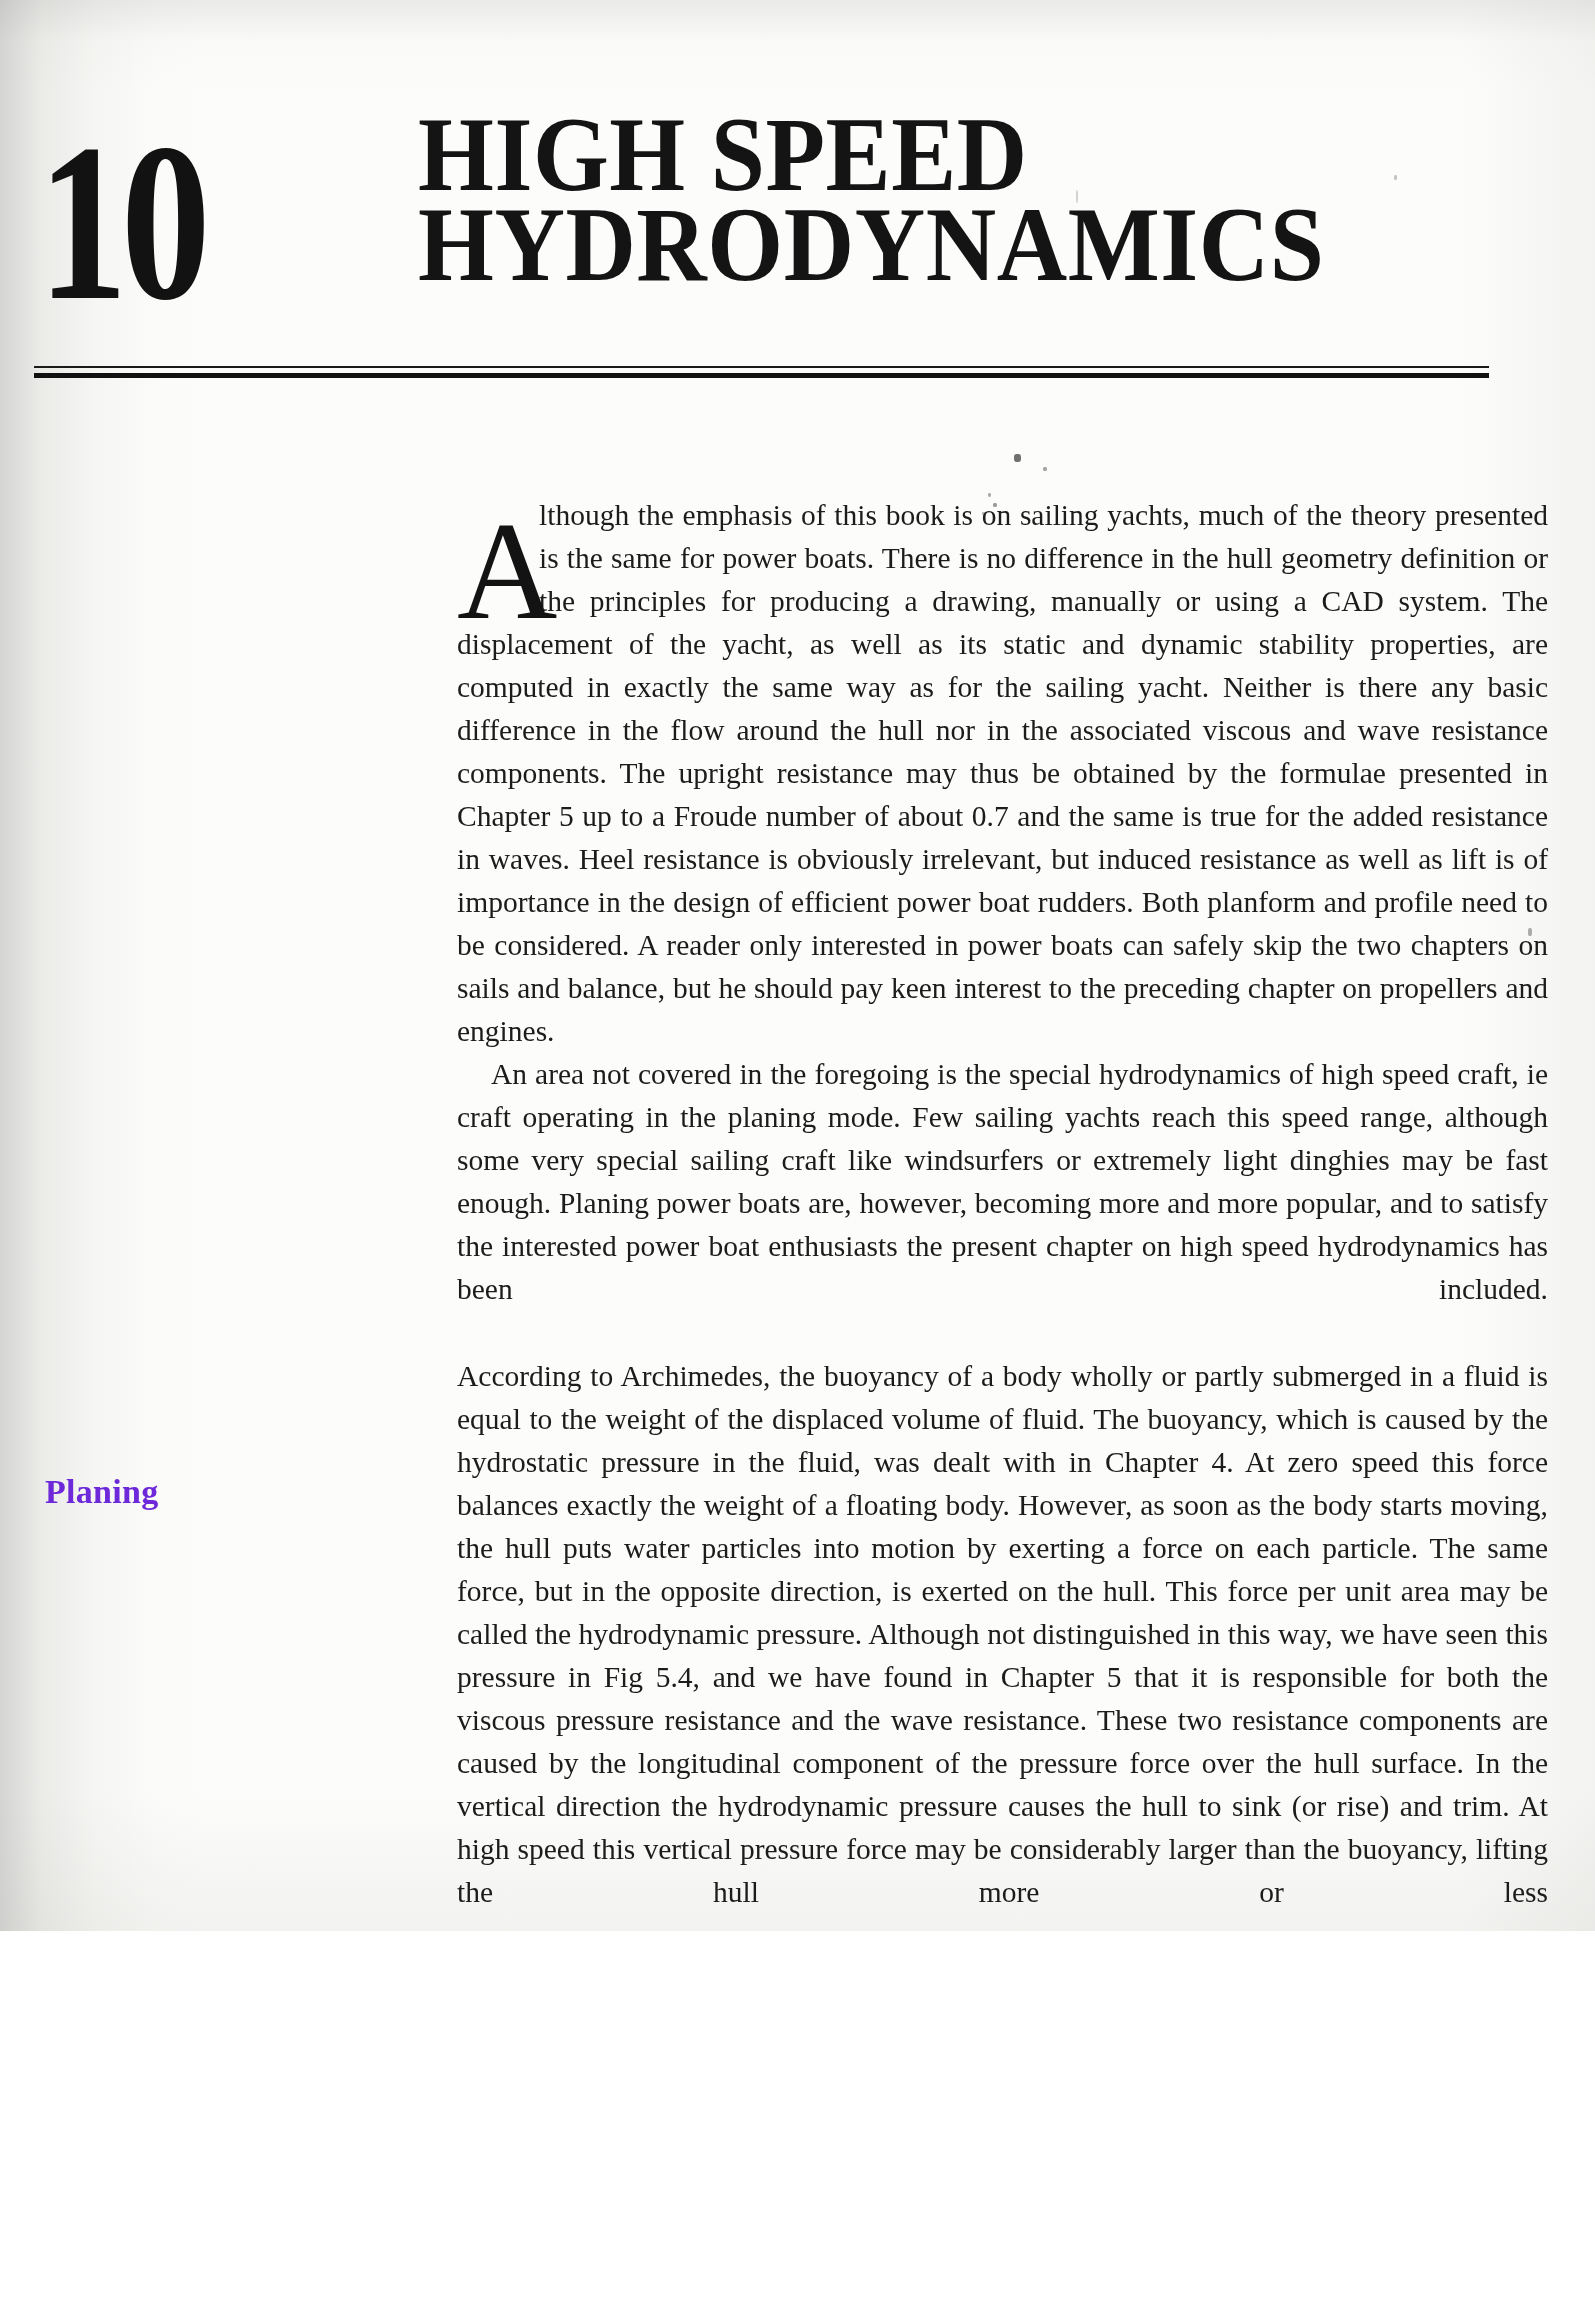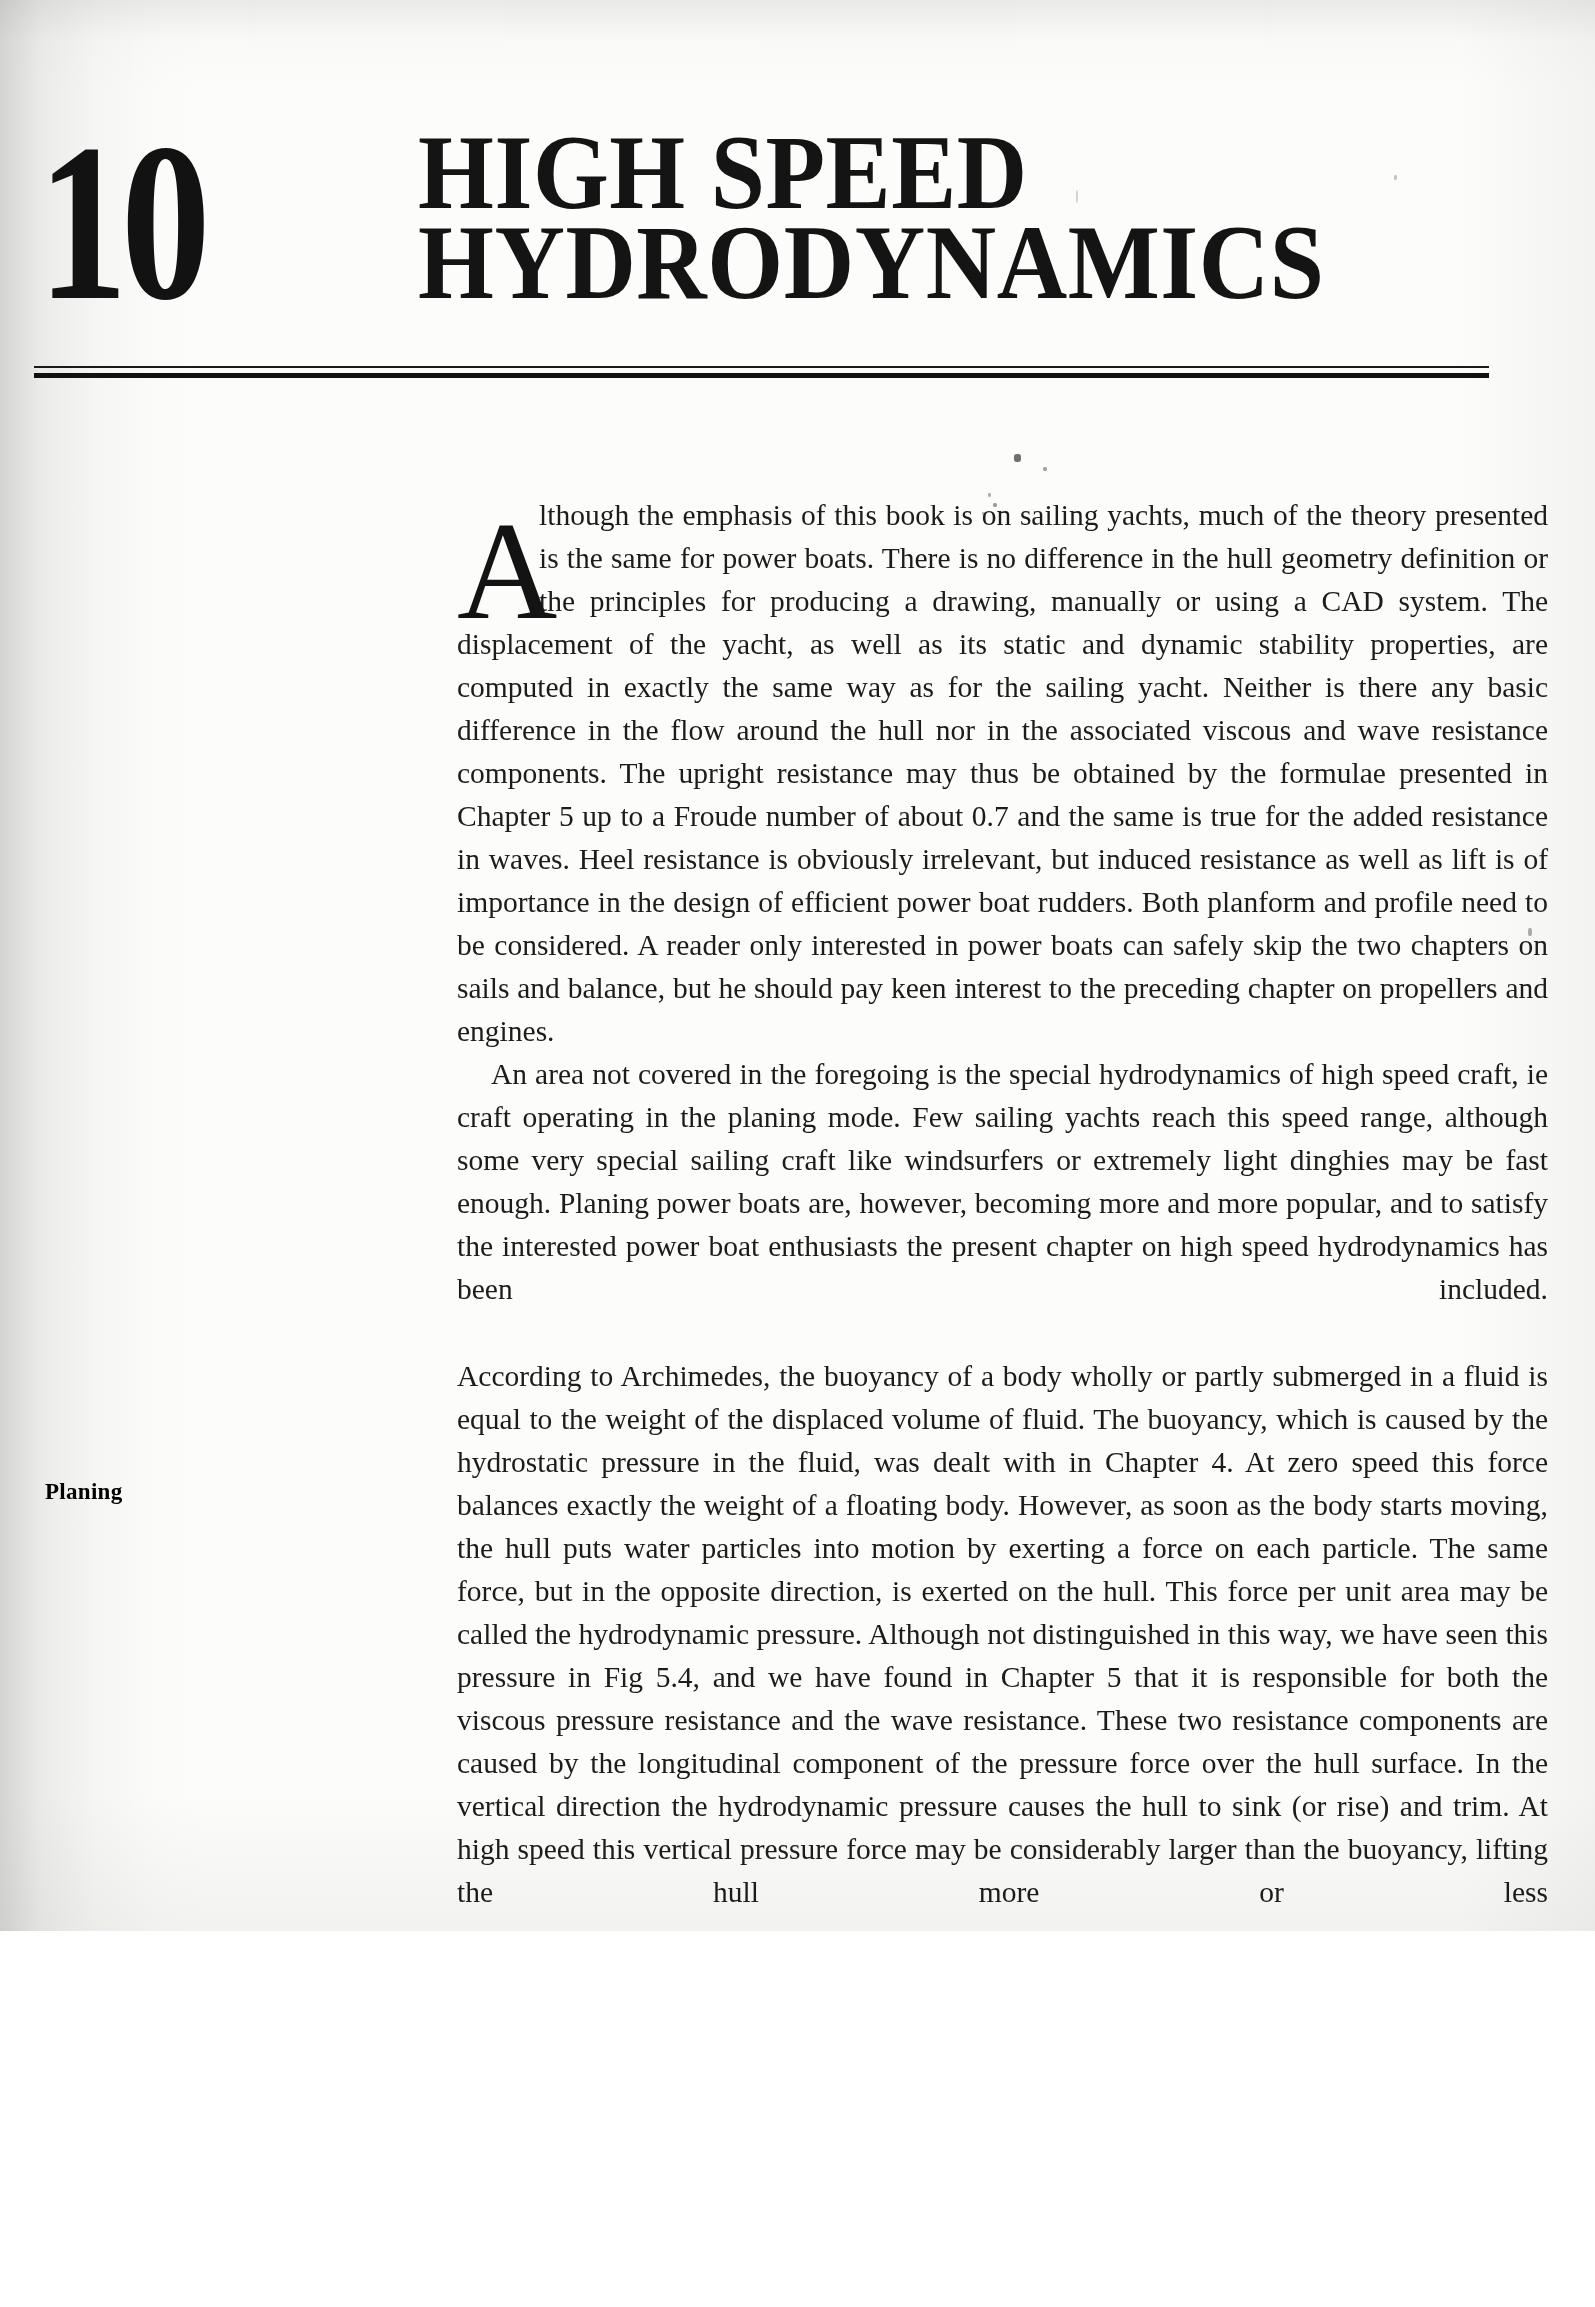--- a/index.html
+++ b/index.html
@@ -75,21 +75,21 @@
     letter-spacing: -8.3px;
     color: #121212;
     transform: scaleX(0.80);
     transform-origin: left top;
   }
 
   
   #chapter-title {
     position: absolute;
     left: 418px;
-    top: 128px;
+    top: 110px;
     width: 1063px;
   }
   #chapter-title .tline {
     font-family: "Liberation Serif", "DejaVu Serif", serif;
     font-weight: bold;
     font-size: 106px;
     line-height: 90px;
     letter-spacing: 0.6px;
     color: #141414;
     transform: scaleX(0.92);
@@ -117,23 +117,23 @@
     width: 100%; height: 5.3px;
     background: #111111;
   }
 
   
   .margin-label {
     position: absolute;
     left: 45px;
     font-family: "Liberation Serif", "DejaVu Serif", serif;
     font-weight: bold;
-    font-size: 23px;
+    font-size: 34px;
     line-height: 32.5px;
-    color: #000000;
+    color: #6d28d9;
     letter-spacing: 0.3px;
   }
 
   
   #body-column {
     position: absolute;
     left: 414px;
     top: 494px;
     width: 1091px;
     margin-left: 43px;

